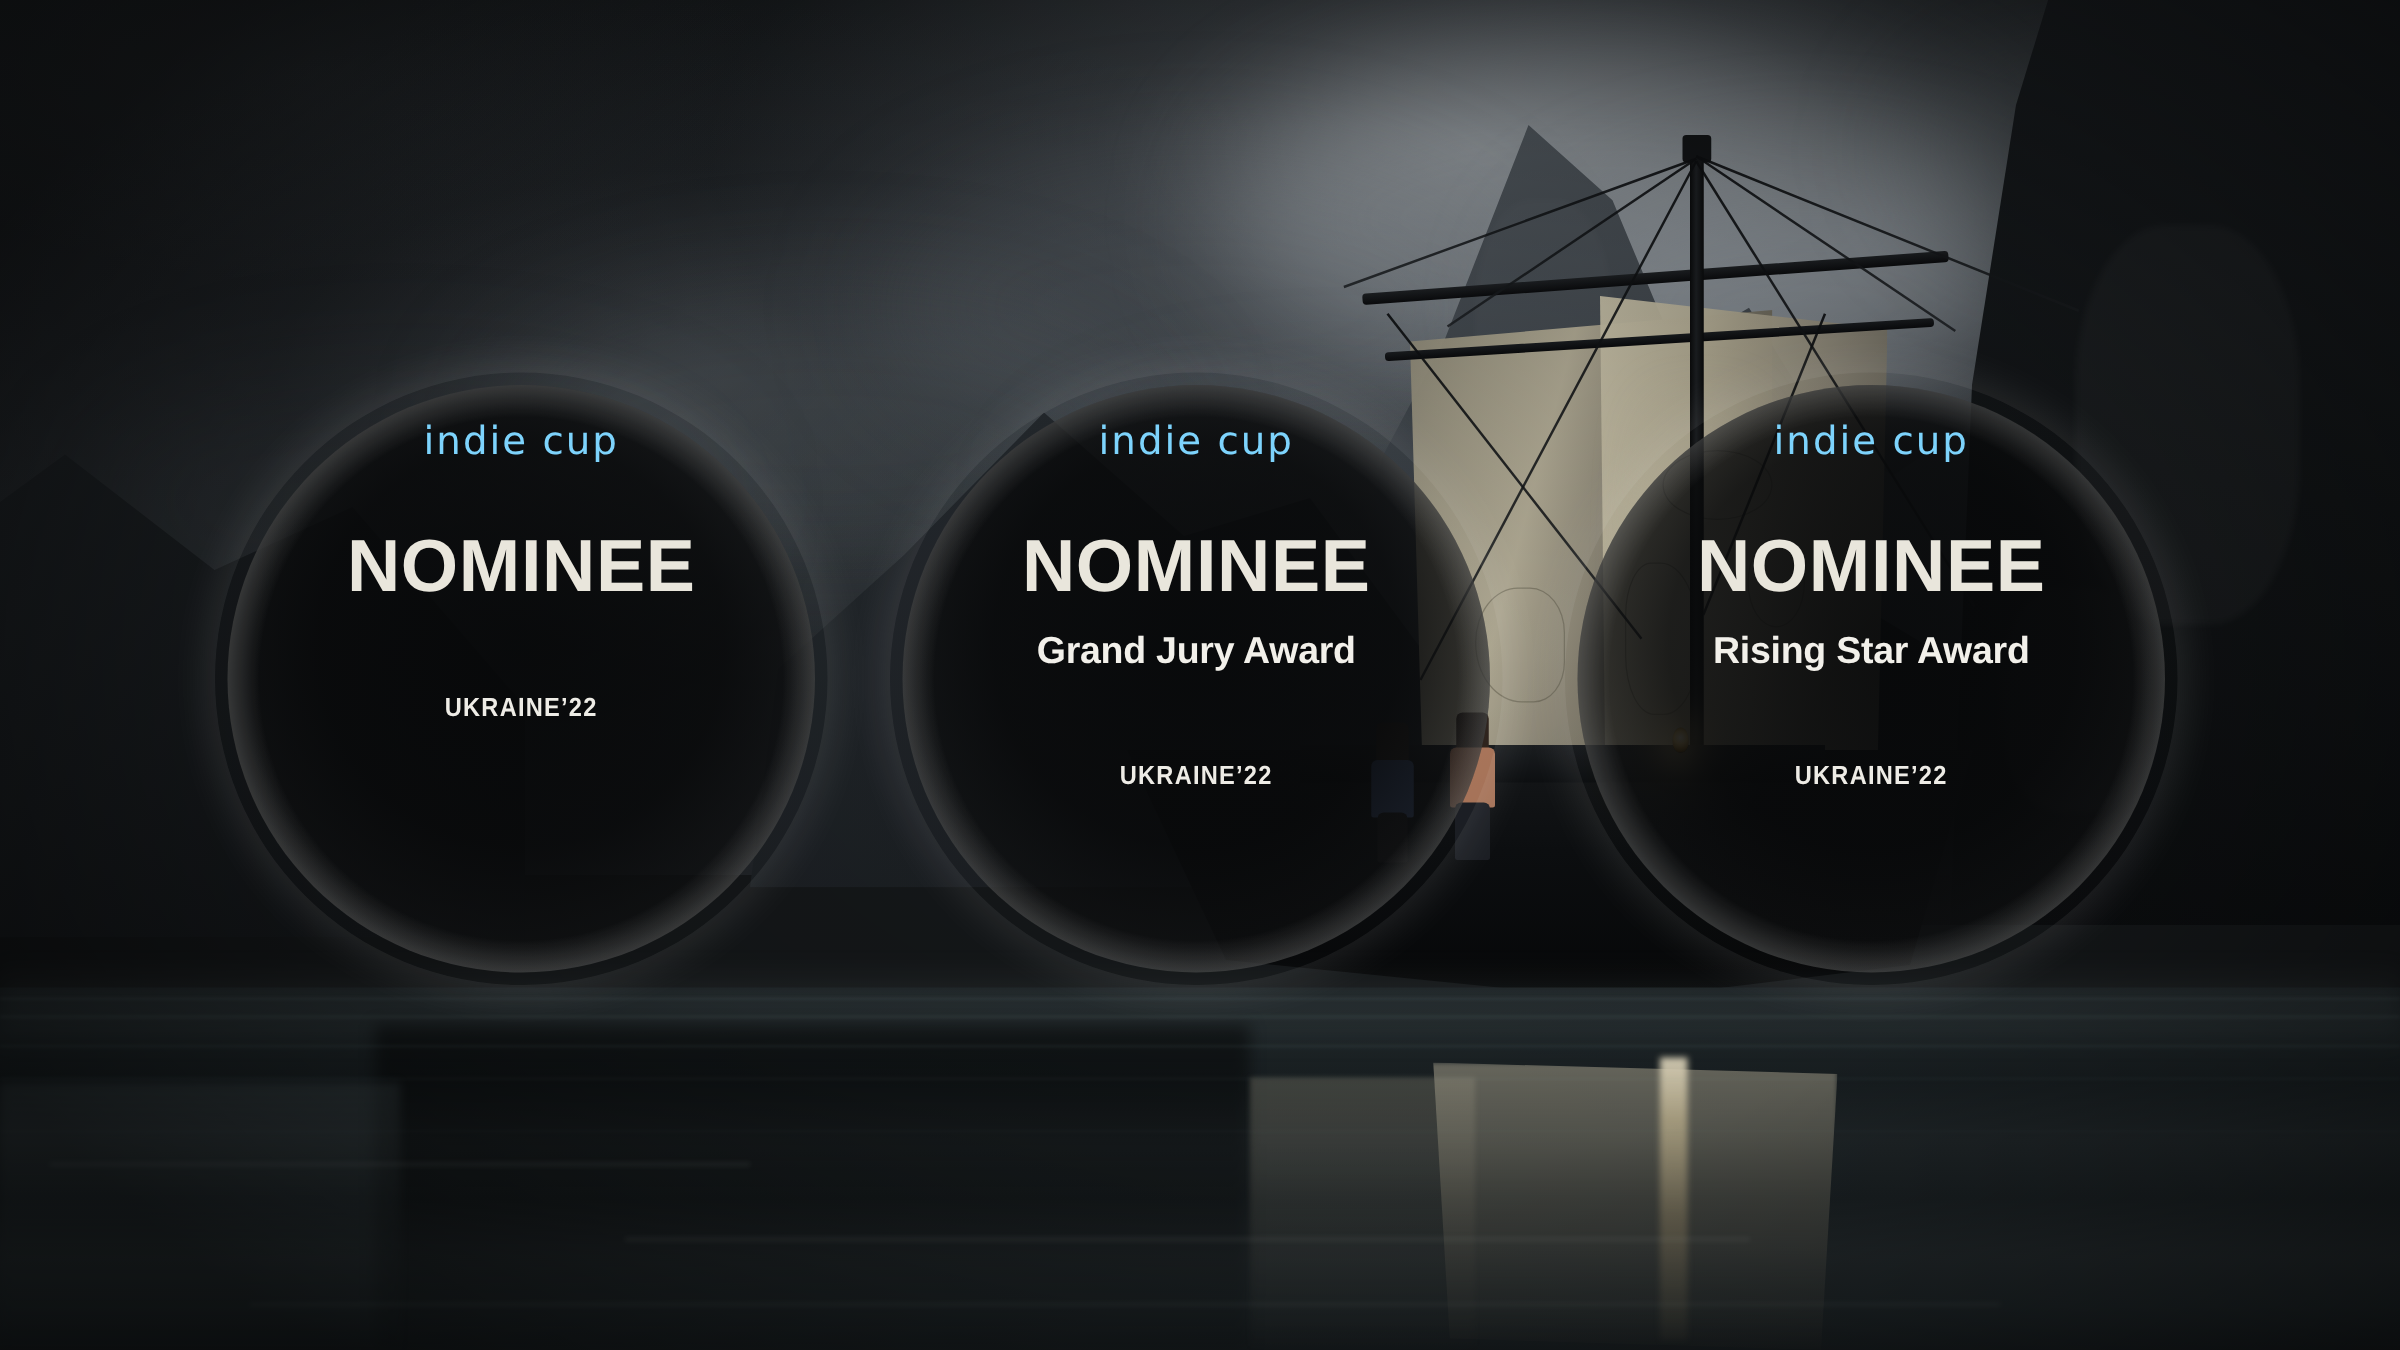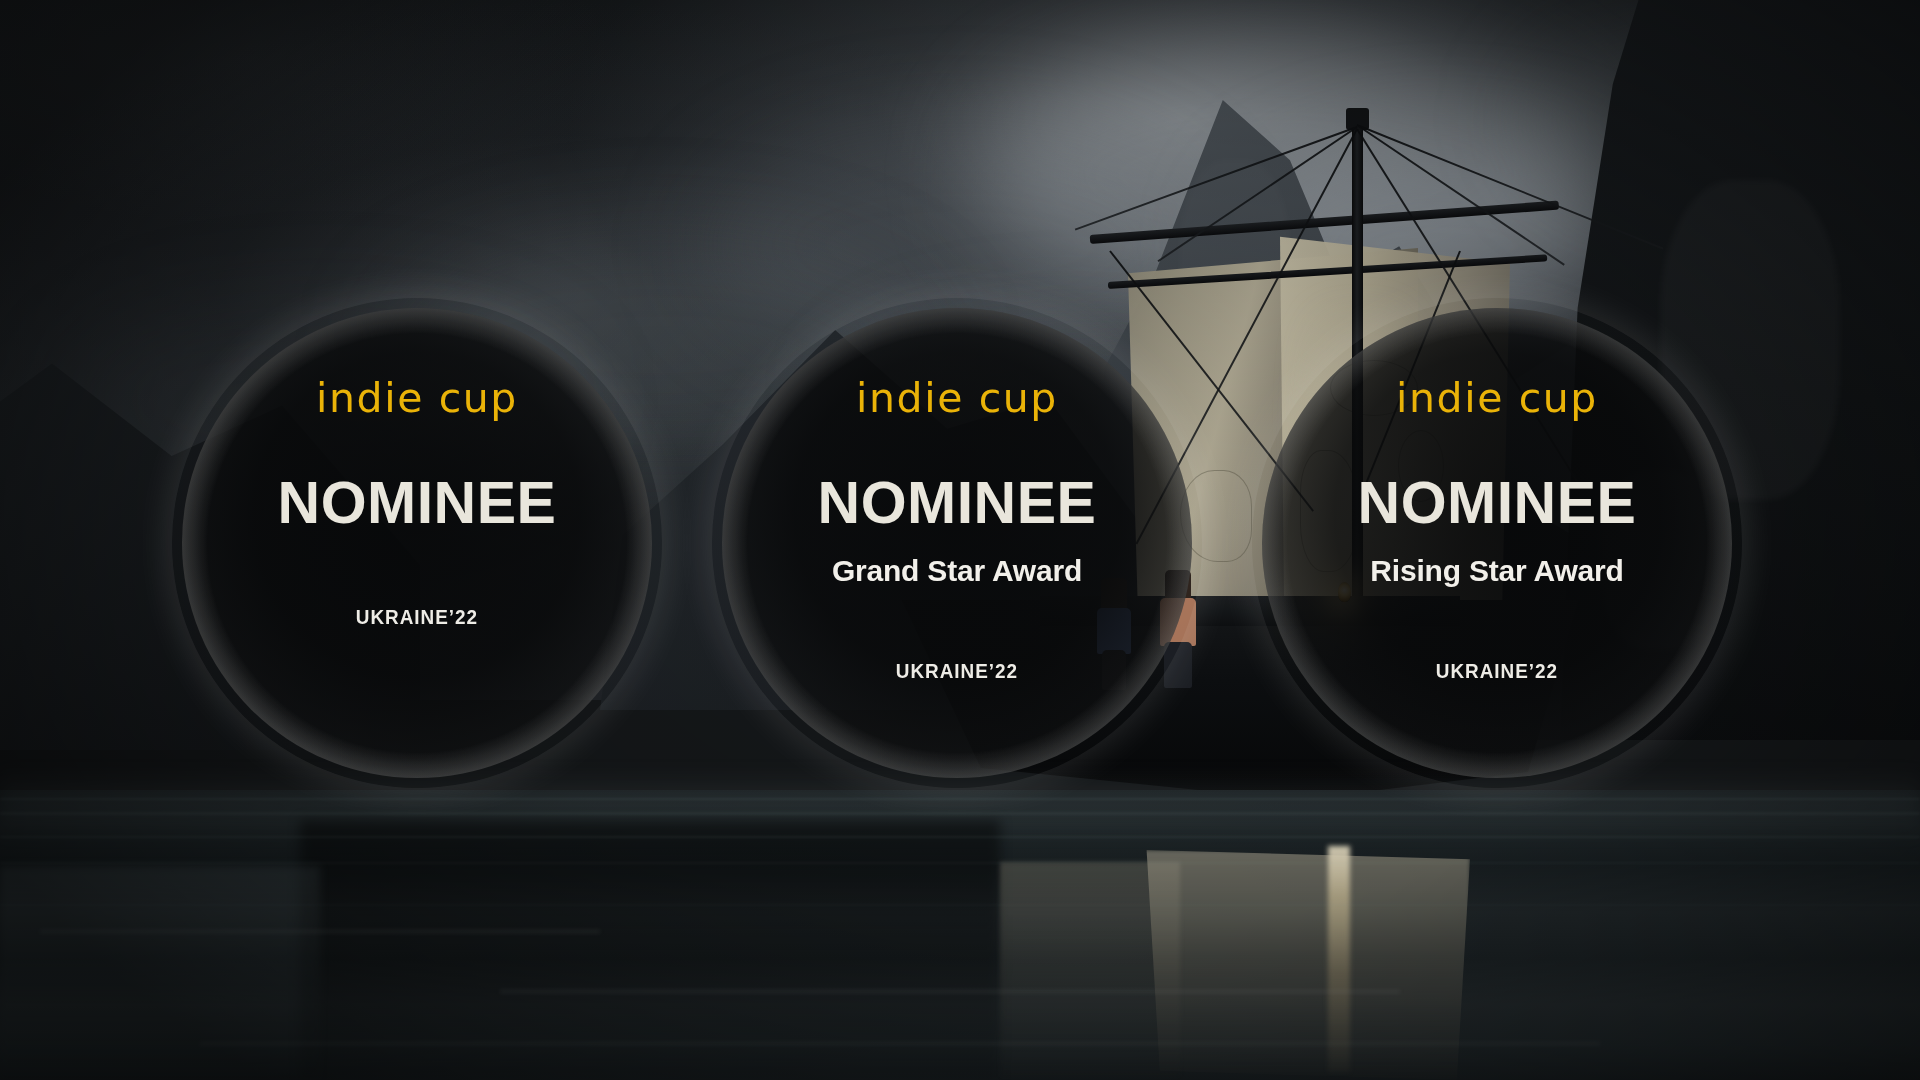--- a/index.html
+++ b/index.html
@@ -246,24 +246,24 @@
     position: absolute; inset: -10px;
     border-radius: 50%;
     box-shadow: 0 0 34px 6px rgba(255,255,255,0.10);
   }
   .badge-content {
     position: absolute; inset: 0;
     display: flex; flex-direction: column; align-items: center;
     text-align: center;
   }
   .logo-text {
-    margin-top: 70px;
-    font-size: 41px;
+    margin-top: 30px;
+    font-size: 31px;
     letter-spacing: 1.6px;
-    color: #eab308;
+    color: #7dd3fc;
     font-family: "DejaVu Sans", sans-serif;
     font-weight: 400;
     line-height: 1;
   }
   .nominee-text {
     margin-top: 55px;
     font-size: 59px;
     font-weight: bold;
     letter-spacing: 0.5px;
     color: #e9e6dc;
@@ -387,21 +387,21 @@
       </div>
     </div>
 
     <div class="badge" style="left:722px;">
       <div class="badge-inner"></div>
       <div class="badge-ring"></div>
       <div class="badge-soft"></div>
       <div class="badge-content">
         <div class="logo-text">indie cup</div>
         <div class="nominee-text">NOMINEE</div>
-        <div class="award-text">Grand Star Award</div>
+        <div class="award-text">Grand Jury Award</div>
         <div class="year-text">UKRAINE’22</div>
       </div>
     </div>
 
     <div class="badge" style="left:1262px;">
       <div class="badge-inner"></div>
       <div class="badge-ring"></div>
       <div class="badge-soft"></div>
       <div class="badge-content">
         <div class="logo-text">indie cup</div>

